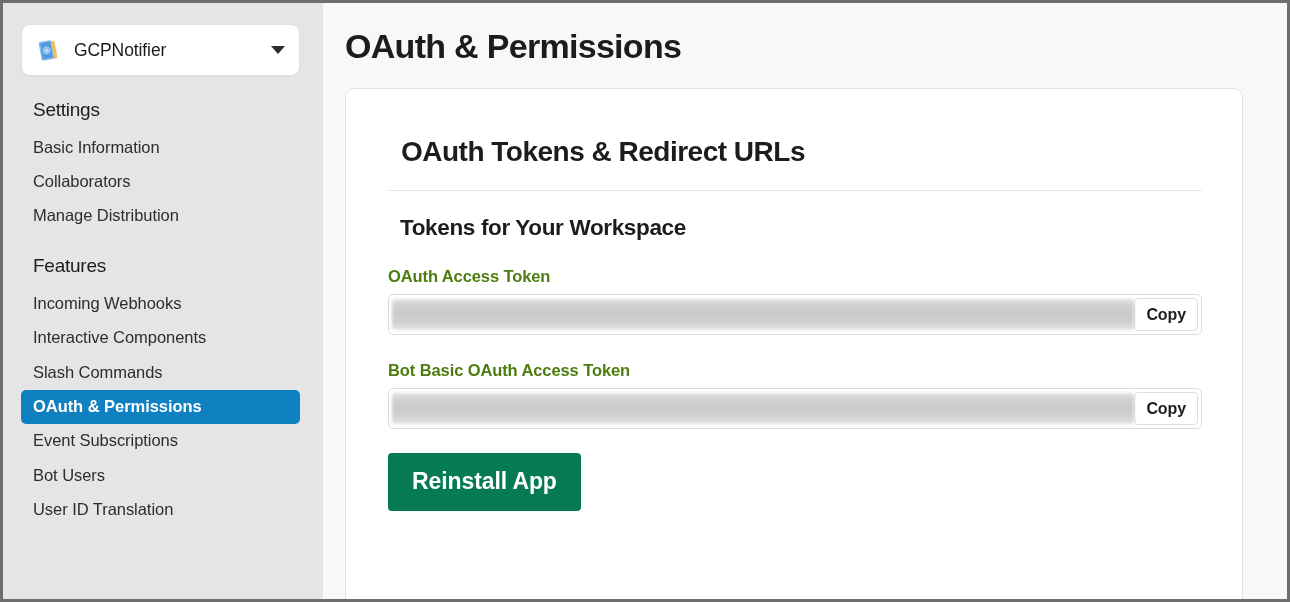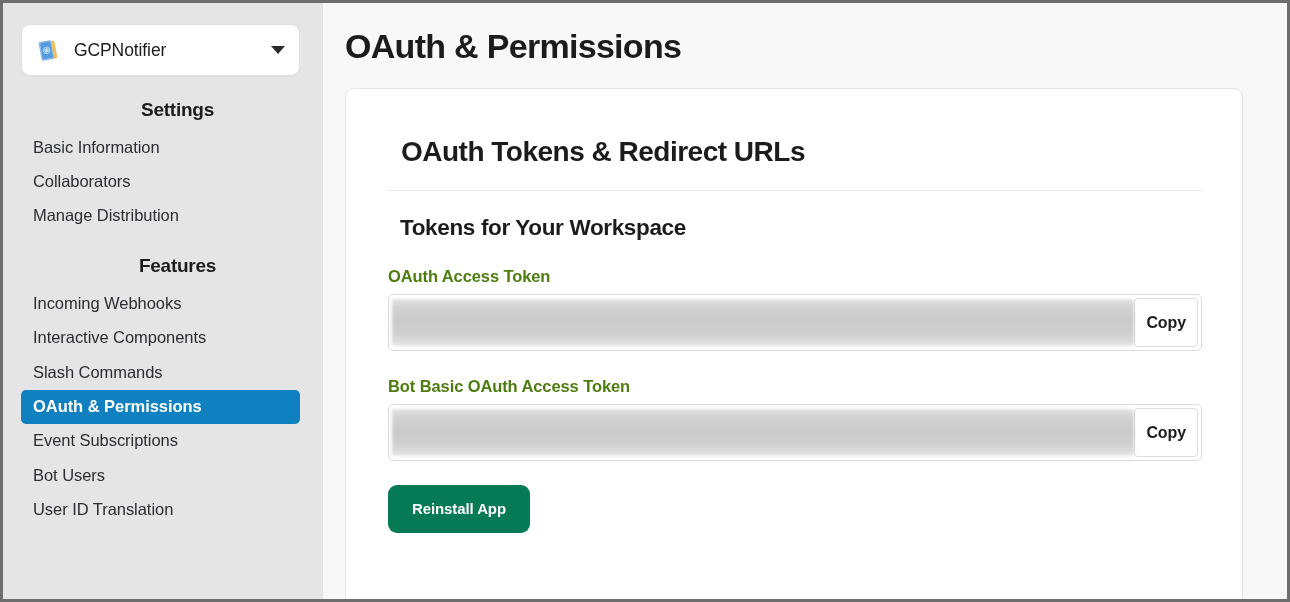--- a/index.html
+++ b/index.html
@@ -66,26 +66,25 @@
     height: 0;
     border-left: 7px solid transparent;
     border-right: 7px solid transparent;
     border-top: 8px solid #2c2c2c;
     flex: 0 0 auto;
     margin-left: 6px;
   }
 
   .nav-heading {
     font-size: 19px;
-    font-weight: bold;
+    font-weight: normal;
     color: #1d1c1d;
     padding: 0 0 0 12px;
     margin: 23px 0 9px 18px;
     letter-spacing: -0.25px;
-    text-align: center;
   }
   .nav-heading.features { margin-top: 22px; }
 
   .nav-list { list-style: none; margin: 0; padding: 0; }
   .nav-item {
     display: block;
     font-size: 16.5px;
     color: #2c2d30;
     margin: 0 22px 0 18px;
     padding: 5.5px 0 5.5px 12px;
@@ -161,21 +160,21 @@
   .field-label {
     font-size: 16.5px;
     font-weight: bold;
     color: #4d7c0f;
     margin: 26px 0 8px 0;
     letter-spacing: -0.1px;
   }
 
   .token-field {
     position: relative;
-    height: 57px;
+    height: 41px;
     border: 1px solid #dcdcdc;
     border-radius: 5px;
     background: #ffffff;
     display: flex;
     align-items: stretch;
     padding: 3px;
     max-width: 848px;
   }
   .token-redacted {
     flex: 1 1 auto;
@@ -201,24 +200,24 @@
     cursor: pointer;
     padding: 0 11px;
     letter-spacing: -0.1px;
   }
 
   .btn-primary {
     display: inline-block;
     margin: 24px 0 0 0;
     background: #067a54;
     color: #ffffff;
-    font-size: 15px;
+    font-size: 23px;
     font-weight: bold;
     border: none;
-    border-radius: 9px;
+    border-radius: 4px;
     padding: 15px 24px 16px 24px;
     cursor: pointer;
     letter-spacing: -0.1px;
     font-family: "Liberation Sans", sans-serif;
   }
 </style>
 </head>
 <body>
 
 <div class="screen">

